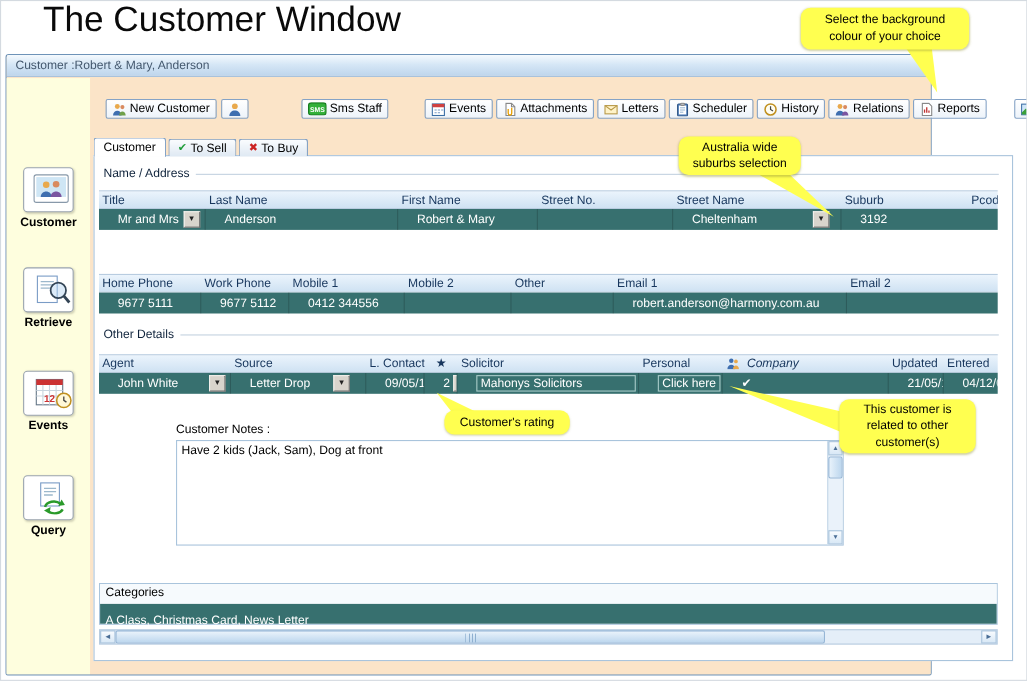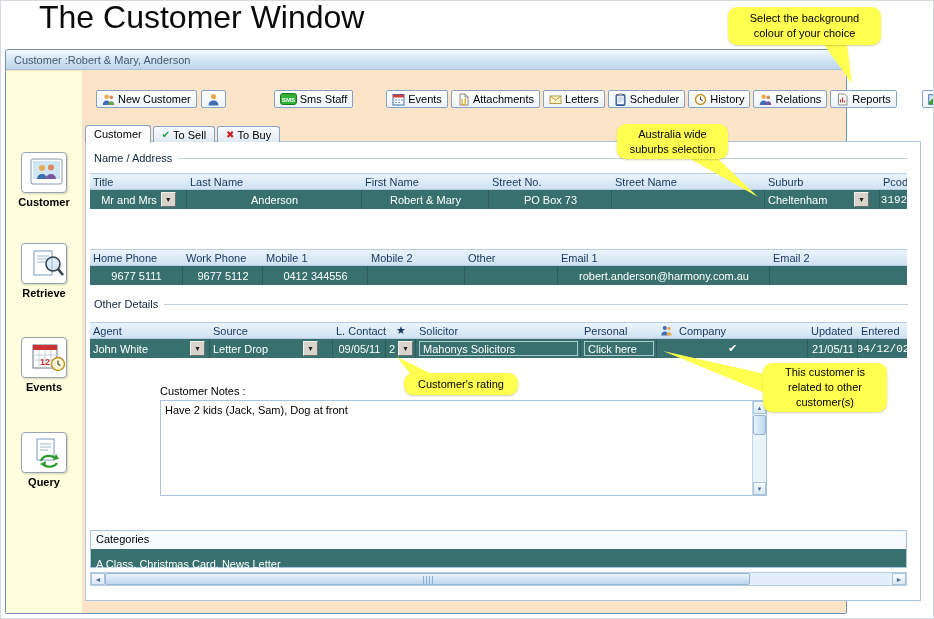--- a/index.html
+++ b/index.html
@@ -36,28 +36,28 @@
   .panel { position:absolute; left:3px; top:70px; width:836px; height:460px; background:#fff; border:1px solid #A9C4DC; z-index:4; }
   .sec { position:absolute; left:8px; right:12px; display:flex; align-items:center; gap:6px; font-size:11px; color:#10243C;text-align:right; }
   .sec::after { content:""; flex:1; height:1px; background:#C4D2E0; }
 
   .grid { position:absolute; left:4px; width:817px; }
   .gh { display:grid; height:17px; background:linear-gradient(#EBF4FC,#CFE2F3); border-top:1px solid #B8CCE0; border-bottom:1px solid #B8CCE0; align-items:center; }
   .gh span { font-size:11px; color:#17365D; padding:0 3px; white-space:nowrap; overflow:hidden; }
   .gh .r { text-align:right; padding-right:16px; }
   .gh .c { text-align:center; padding:0; }
   .gd { display:grid; height:19px; background:#37706F; color:#fff; }
-  .cell { font-size:11px; padding:0 2px 0 3px; display:flex; align-items:center; height:100%; border-right:1px solid rgba(0,0,0,.18); white-space:nowrap; overflow:hidden;justify-content:center; }
-  .cell:last-child { border-right:none;font-family:Liberation Mono, monospace; }
+  .cell { font-size:11px; padding:0 2px 0 17px; display:flex; align-items:center; height:100%; border-right:1px solid rgba(0,0,0,.18); white-space:nowrap; overflow:hidden; }
+  .cell:last-child { border-right:none; }
   .valbox { border:1px solid #A9CCCA; height:15px; flex:1; display:flex; align-items:center; padding:0 3px; }
   .dd { width:15px; height:15px; min-width:15px; background:#D8D4CC; border:1px solid #6E6E6E; border-top-color:#F2F0EC; border-left-color:#F2F0EC; display:inline-flex; align-items:center; justify-content:center; margin-left:4px; cursor:pointer; }
   .dd span { font-size:7px; color:#222; line-height:1; }
   .ml-a { margin-left:auto; } .mr-8 { margin-right:8px; } .mr-12 { margin-right:12px; } .mr-2 { margin-right:2px; }
   .star { color:#E8A000; font-size:11px; }
-  .hdr-ico { display:inline-flex; align-items:center; gap:3px; padding:0 3px; color:#17365D; font-size:11px; }
+  .hdr-ico { display:inline-flex; align-items:center; gap:3px; padding:0 3px; color:#17365D; font-size:11px;font-style:italic; }
   .chk { font-size:11px; color:#fff; }
 
   
   .notes-label { position:absolute; left:74px; top:243px; font-size:11px; }
   .notes { position:absolute; left:74px; top:258px; width:607px; height:96px; background:#fff; border:1px solid #A9C4DC; }
   .notes-text { position:absolute; left:4px; top:3px; right:18px; font-size:11px; }
   .vscroll { position:absolute; right:0; top:0; bottom:0; width:14px; background:#EAF2FA; border-left:1px solid #C4D6E6; }
   .sbtn { position:absolute; left:0; width:13px; height:13px; background:linear-gradient(#F8FBFE,#D8E8F6); border:1px solid #A9C4DC; display:flex; align-items:center; justify-content:center; font-size:6px; color:#4A6E96; cursor:pointer; }
   .sbtn.up { top:0; } .sbtn.down { bottom:0; }
   .vthumb { position:absolute; left:0; top:14px; width:13px; height:20px; background:linear-gradient(90deg,#E8F2FB,#BDD7EE); border:1px solid #96B6D6; border-radius:2px; cursor:pointer; }
@@ -286,23 +286,20 @@
                   <span>Mr and Mrs</span>
                   <span class="dd">
                     <span>▼</span>
                   </span>
                 </div>
               <div class="cell">
                   <span>Anderson</span>
                 </div>
               <div class="cell">
                   <span>Robert &amp; Mary</span>
-                </div>
-              <div class="cell">
-                  <span>PO Box 73</span>
                 </div>
               <div class="cell">
                   <span></span>
                 </div>
               <div class="cell">
                   <span>Cheltenham</span>
                   <span class="dd ml-a mr-8">
                     <span>▼</span>
                   </span>
                 </div>

